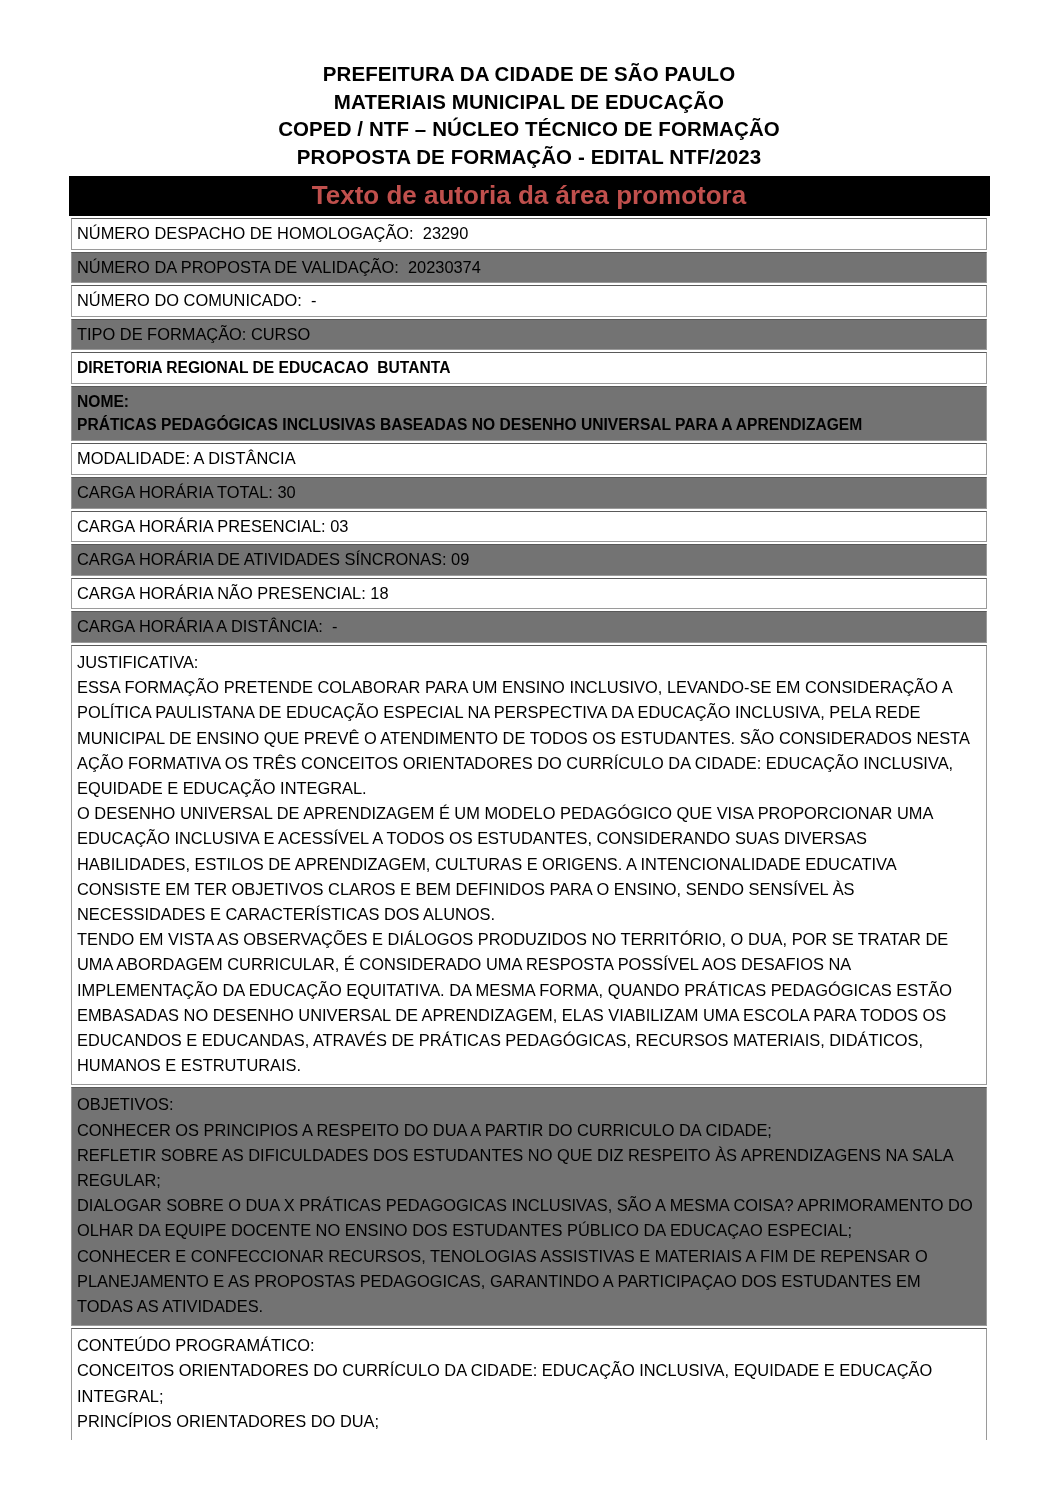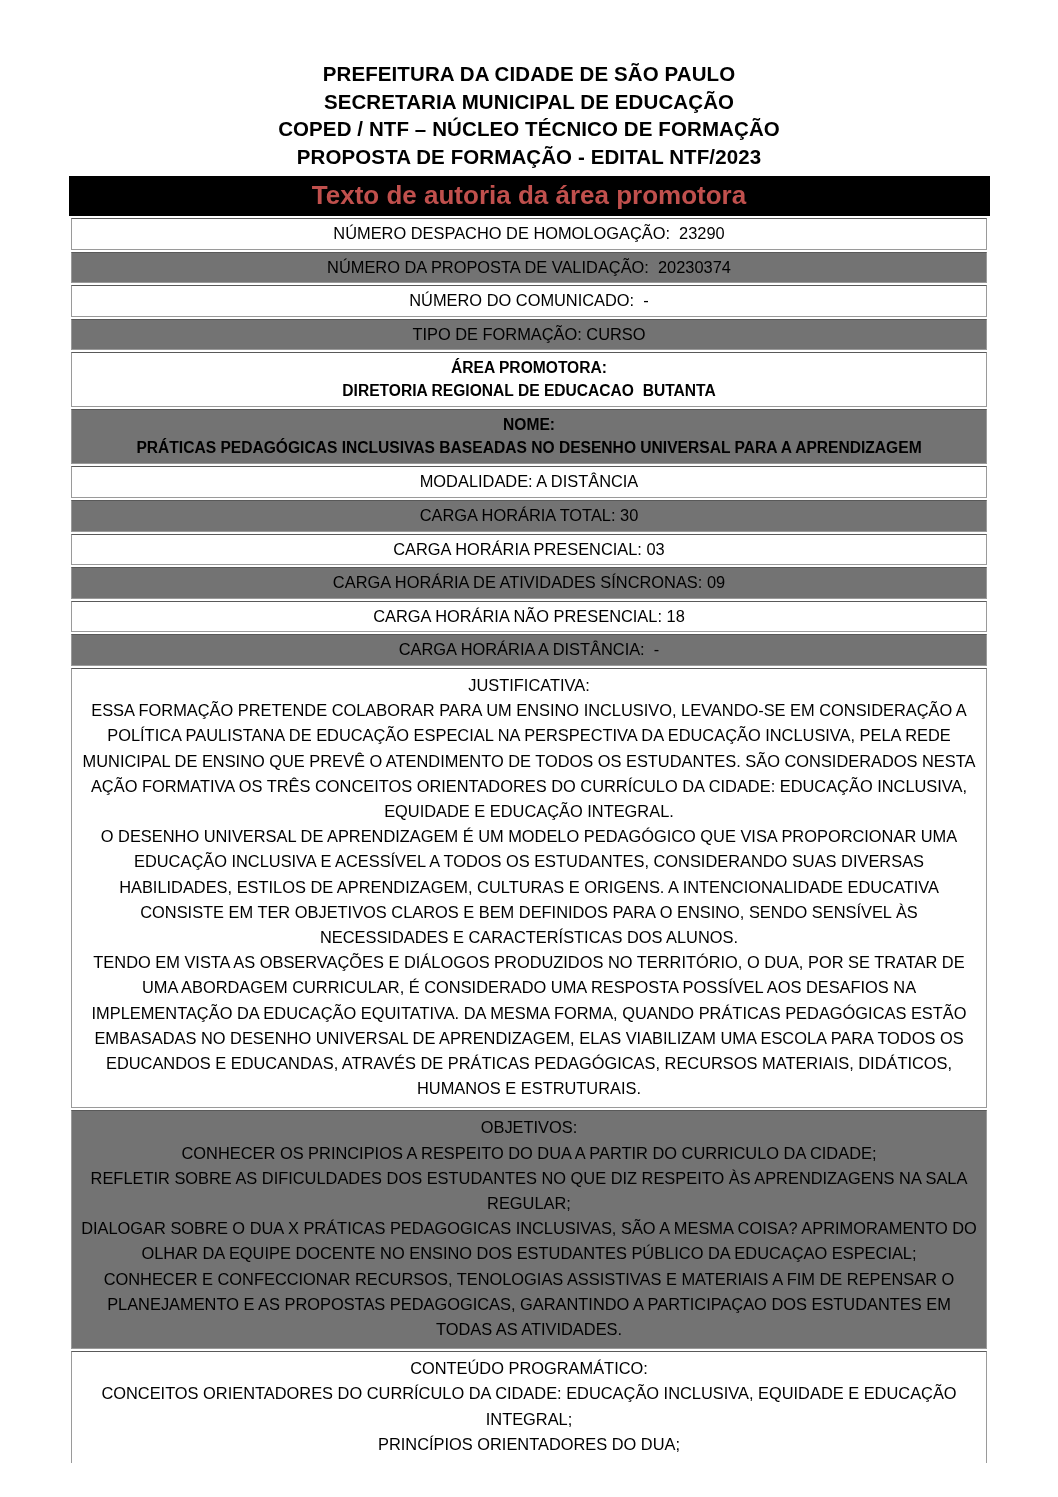--- a/index.html
+++ b/index.html
@@ -64,21 +64,20 @@
   .row {
     position: relative;
     box-sizing: border-box;
     border: 1px solid #9a9a9a;
     border-top: 1px solid #595959;
     margin-bottom: 2px;
     padding: 3px 5px 4px 5px;
     background: #ffffff;
     font-size: 16.4px;
     line-height: 22.6px;
-    text-align: center;
   }
   .row.shaded {
     background: #737373;
   }
   .row.block {
     line-height: 25.2px;
     padding: 4px 5px 6px 5px;
   }
   .row .line {
     white-space: pre-wrap;
@@ -94,21 +93,21 @@
     border-bottom: none;
   }
 </style>
 </head>
 <body>
 
 <div class="page">
 
   <div class="doc-header">
     <div class="hline">PREFEITURA DA CIDADE DE SÃO PAULO</div>
-    <div class="hline">SECRETARIA MUNICIPAL DE EDUCAÇÃO</div>
+    <div class="hline">MATERIAIS MUNICIPAL DE EDUCAÇÃO</div>
     <div class="hline">COPED / NTF – NÚCLEO TÉCNICO DE FORMAÇÃO</div>
     <div class="hline">PROPOSTA DE FORMAÇÃO - EDITAL NTF/2023</div>
   </div>
 
   <div class="banner">
     <div class="banner-title">Texto de autoria da área promotora</div>
   </div>
 
   <div class="doc-table">
 
@@ -122,21 +121,20 @@
 
     <div class="row">
       <div class="line">NÚMERO DO COMUNICADO:  -</div>
     </div>
 
     <div class="row shaded">
       <div class="line">TIPO DE FORMAÇÃO: CURSO</div>
     </div>
 
     <div class="row bold-row">
-      <div class="line">ÁREA PROMOTORA:</div>
       <div class="line">DIRETORIA REGIONAL DE EDUCACAO  BUTANTA</div>
     </div>
 
     <div class="row shaded bold-row">
       <div class="line">NOME:</div>
       <div class="line">PRÁTICAS PEDAGÓGICAS INCLUSIVAS BASEADAS NO DESENHO UNIVERSAL PARA A APRENDIZAGEM</div>
     </div>
 
     <div class="row">
       <div class="line">MODALIDADE: A DISTÂNCIA</div>

